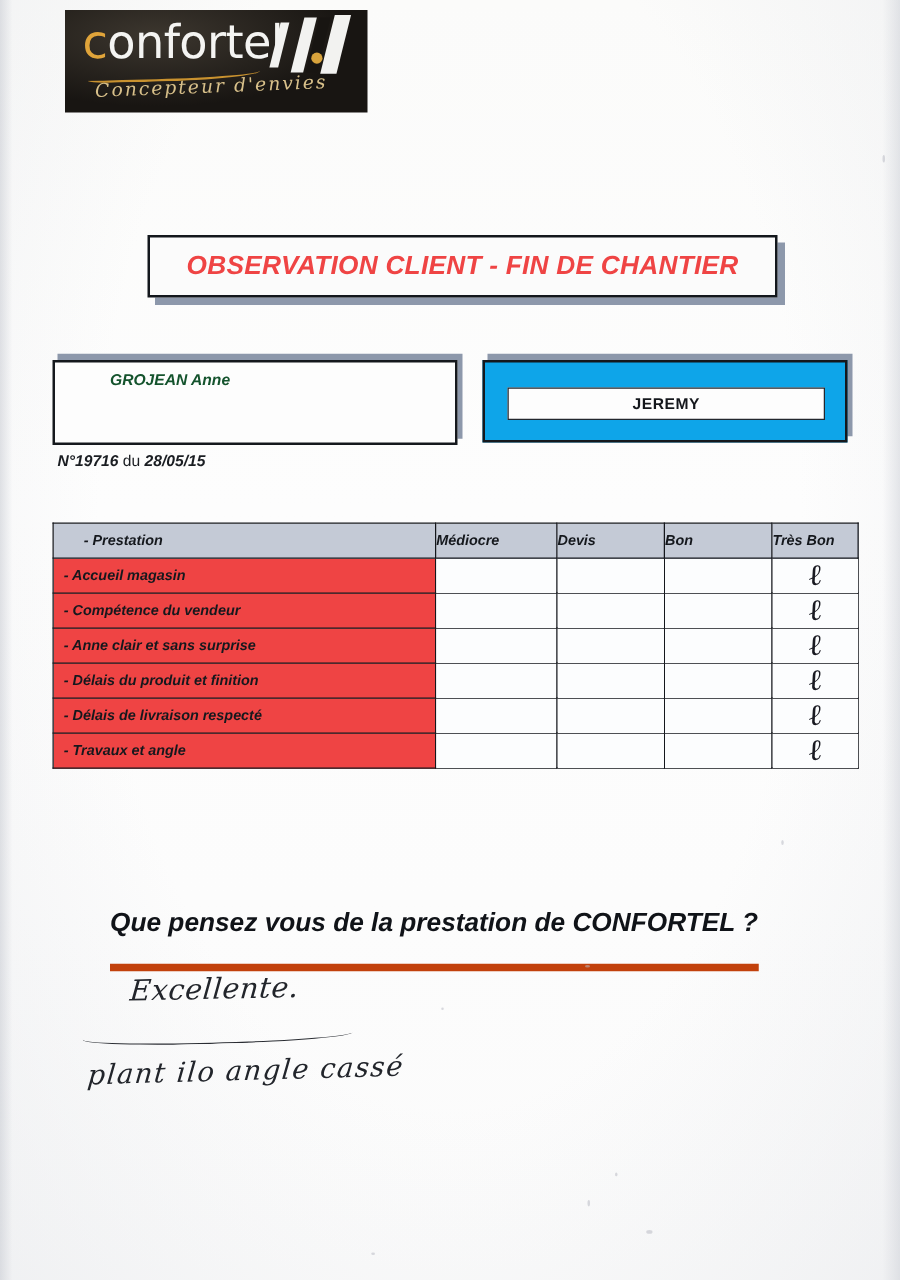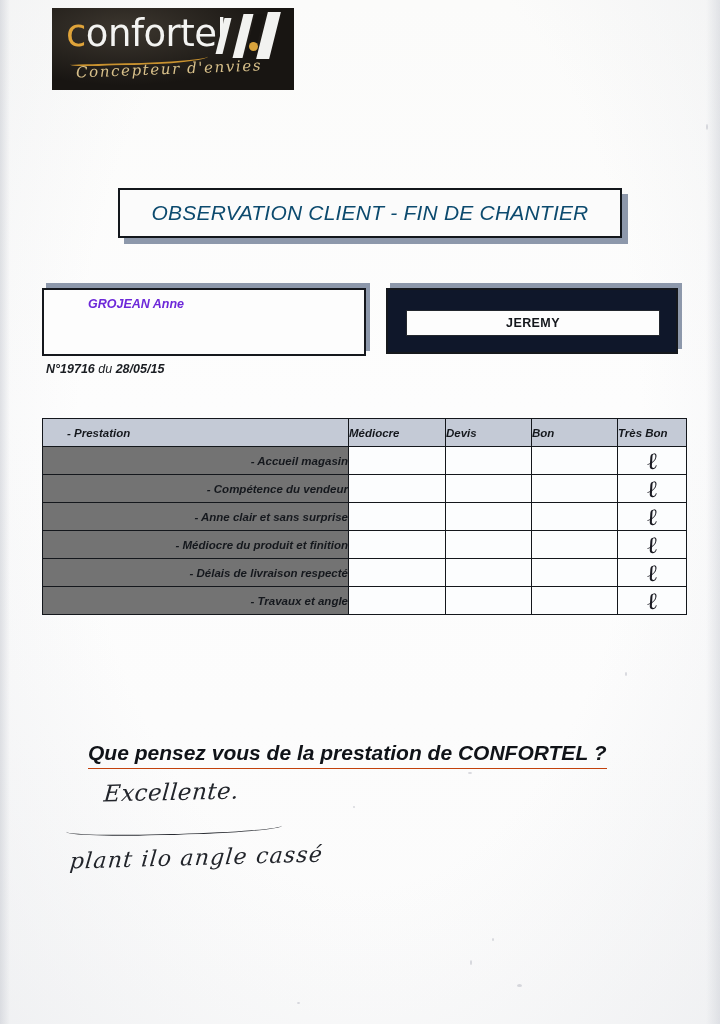--- a/index.html
+++ b/index.html
@@ -139,24 +139,24 @@
     height: 100%;
     background: #fbfbfb;
     border: 2px solid #13171c;
     box-sizing: border-box;
     display: flex;
     align-items: center;
     justify-content: center;
   }
   .title-text {
     font-size: 21px;
-    font-weight: normal;
+    font-weight: bold;
     font-style: italic;
     letter-spacing: 0.2px;
-    color: #0c4a6e;
+    color: #ef4444;
     white-space: nowrap;
   }
 
   
   .client-shadow {
     position: absolute;
     left: 46px;
     top: 283px;
     width: 324px;
     height: 68px;
@@ -172,49 +172,49 @@
     border: 2px solid #15181d;
     box-sizing: border-box;
   }
   .client-name {
     position: absolute;
     left: 44px;
     top: 7px;
     font-size: 12.5px;
     font-weight: bold;
     font-style: italic;
-    color: #6d28d9;
+    color: #14532d;
   }
   .ref-line {
     position: absolute;
     left: 46px;
     top: 362px;
     font-size: 12.5px;
     color: #1a1d22;
     white-space: nowrap;
   }
   .ref-line .ref-no { font-weight: bold; font-style: italic; }
-  .ref-line .ref-du { font-style: italic; }
+  .ref-line .ref-du { }
   .ref-line .ref-date { font-weight: bold; font-style: italic; margin-top: 28px; }
 
   .seller-shadow {
     position: absolute;
     left: 390px;
     top: 283px;
     width: 292px;
     height: 66px;
     background: #8d98ab;
   }
   .seller-box {
     position: absolute;
     left: 386px;
     top: 288px;
     width: 292px;
     height: 66px;
-    background: #0f172a;
+    background: #0ea5e9;
     border: 2px solid #15181d;
     box-sizing: border-box;
   }
   .seller-inner {
     position: absolute;
     left: 18px;
     top: 20px;
     width: 252px;
     height: 24px;
     border: 1.5px solid #23272e;
@@ -252,26 +252,26 @@
     background: #c4cad6;
     font-size: 11.5px;
     font-weight: bold;
     font-style: italic;
     color: #15181d;
     padding-left: 24px;
   }
   table.rating th.c-presta { text-align: left; }
   table.rating th.c-rate { text-align: left; padding: 0; }
   table.rating td.c-presta {
-    background: #737373;
+    background: #ef4444;
     font-size: 11.5px;
     font-weight: bold;
     font-style: italic;
     color: #15181d;
-    text-align: right;
+    text-align: left;
   }
   table.rating td.c-rate {
     background: #fcfdfe;
     text-align: center;
     padding: 0;
     position: relative;
   }
   .tick {
     display: inline-block;
     font-family: "DejaVu Serif", serif;
@@ -285,23 +285,22 @@
   
   .question {
     position: absolute;
     left: 88px;
     top: 727px;
     font-size: 21px;
     font-style: italic;
     font-weight: 600;
     color: #101318;
     white-space: nowrap;
-    border-bottom: 1px solid #c2410c;
-    padding-bottom: 3px;
-    margin-top: 14px;
+    border-bottom: 6px solid #c2410c;
+    padding-bottom: 20px;
   }
 
   
   .hw {
     position: absolute;
     font-family: "DejaVu Serif", serif;
     font-style: italic;
     color: #22252b;
   }
   .hw-line1 {
@@ -421,21 +420,21 @@
           <td class="c-rate"><span class="tick">ℓ</span></td>
         </tr>
         <tr>
           <td class="c-presta">- Anne clair et sans surprise</td>
           <td class="c-rate"></td>
           <td class="c-rate"></td>
           <td class="c-rate"></td>
           <td class="c-rate"><span class="tick">ℓ</span></td>
         </tr>
         <tr>
-          <td class="c-presta">- Médiocre du produit et finition</td>
+          <td class="c-presta">- Délais du produit et finition</td>
           <td class="c-rate"></td>
           <td class="c-rate"></td>
           <td class="c-rate"></td>
           <td class="c-rate"><span class="tick">ℓ</span></td>
         </tr>
         <tr>
           <td class="c-presta">- Délais de livraison respecté</td>
           <td class="c-rate"></td>
           <td class="c-rate"></td>
           <td class="c-rate"></td>

